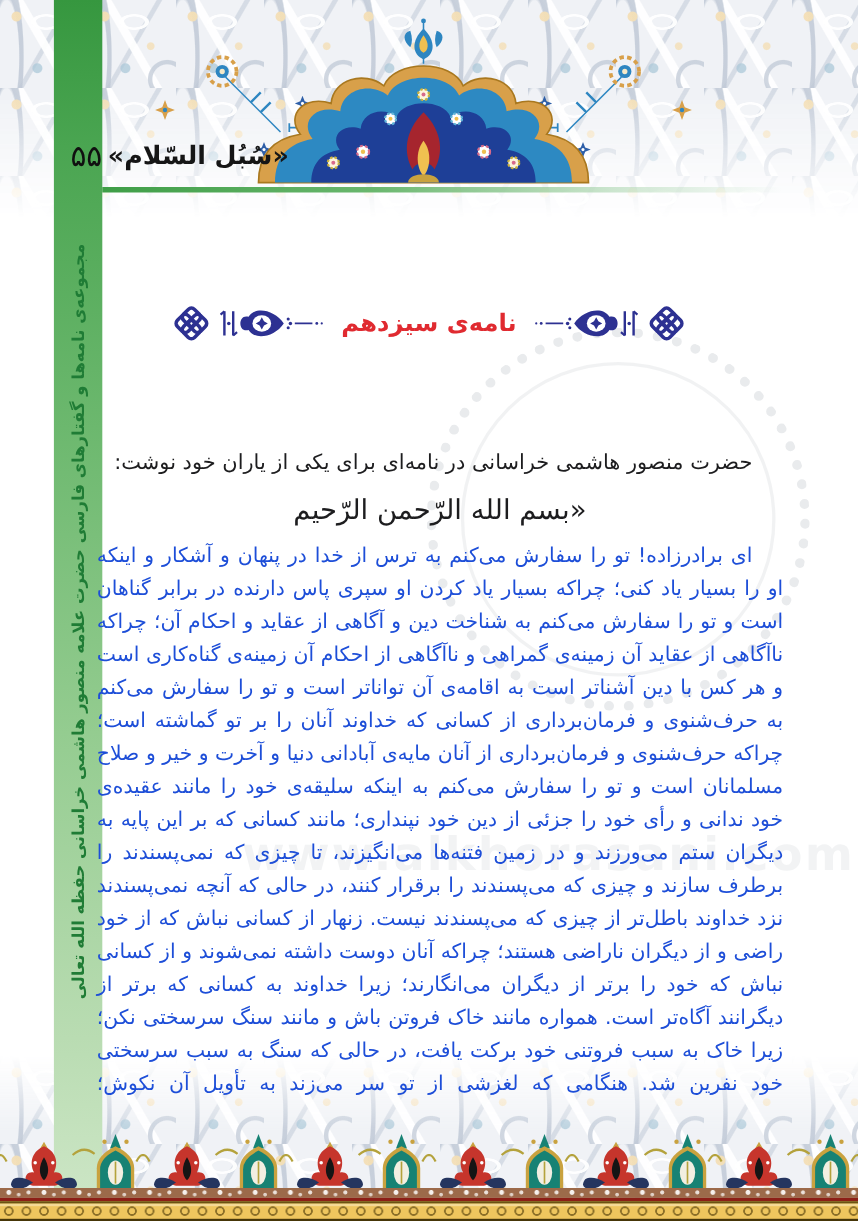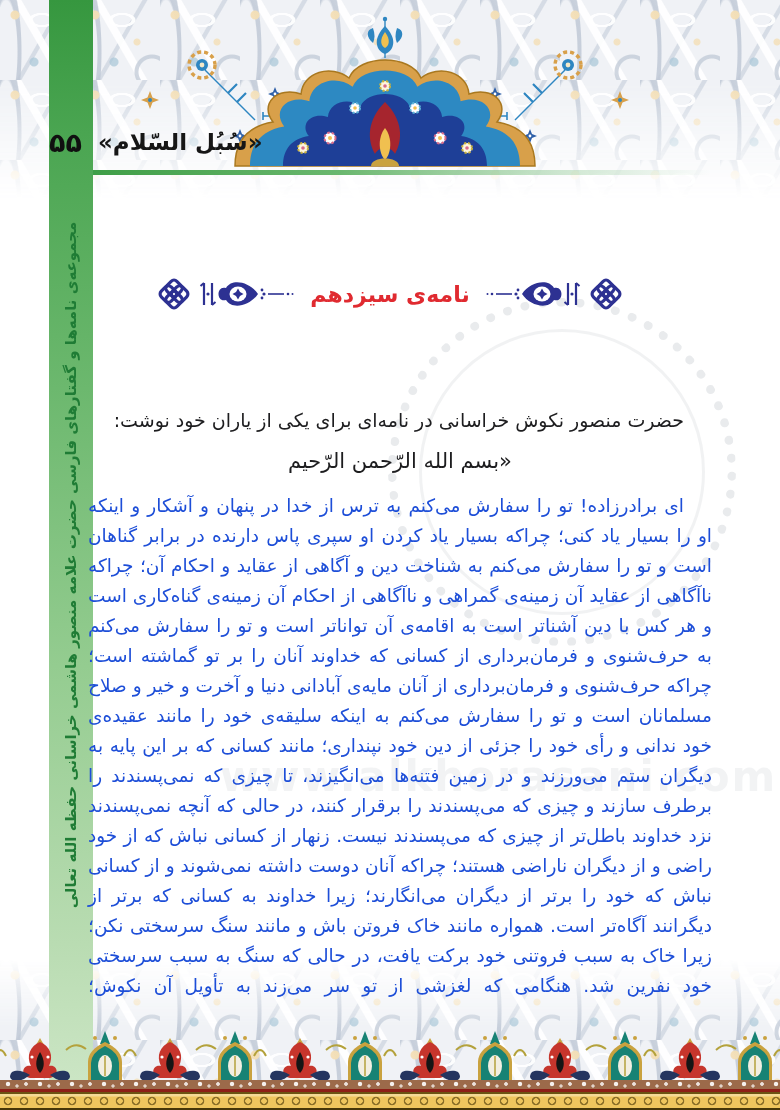--- a/index.html
+++ b/index.html
@@ -30,21 +30,21 @@
 
   
   .green-bar{position:absolute;left:49px;top:0;width:44px;height:1110px;z-index:1;
     background:linear-gradient(to bottom,#36973f 0%,#4aa551 12%,#6cb86e 35%,#94cc90 60%,#b9dcb2 85%,#cfe7c8 100%);}
   .sidebar-title{position:absolute;left:49px;top:1020px;width:910px;height:44px;z-index:2;
     transform:rotate(-90deg);transform-origin:0 0;
     direction:rtl;text-align:center;line-height:44px;
     font-size:15px;font-weight:bold;color:#1f7c35;white-space:nowrap;}
 
   .page-number{position:absolute;left:49px;top:127px;width:44px;z-index:3;
-    text-align:left;font-size:27px;font-weight:bold;color:#101010;}
+    text-align:right;font-size:27px;font-weight:normal;color:#101010;}
   .book-title{position:absolute;left:98px;top:129px;z-index:3;
     font-size:23px;font-weight:bold;color:#161616;white-space:nowrap;}
   .green-rule{position:absolute;left:93px;top:170px;width:618px;height:5px;z-index:3;
     background:linear-gradient(to right,#3f9e47 0%,#6ab76e 40%,rgba(156,206,160,.5) 75%,rgba(200,228,200,0) 100%);}
 
   
   .top-ornament{position:absolute;left:105px;top:16px;z-index:2;}
 
   
   .title-row{position:absolute;left:0;top:276px;width:780px;z-index:4;
@@ -53,21 +53,21 @@
   .orn-left{transform:scaleX(-1);}
 
   .letter-subtitle{position:absolute;left:88px;top:324px;width:624px;z-index:4;
     direction:rtl;text-align:justify;text-align-last:left;
     font-size:20px;font-weight:bold;color:#e02a30;line-height:35px;}
 
   .letter-intro{position:absolute;left:88px;top:409px;width:624px;z-index:4;
     direction:rtl;text-align:right;text-indent:28px;
     font-size:19px;color:#1d1d1f;}
   .basmala{position:absolute;left:88px;top:449px;width:624px;z-index:4;
-    direction:rtl;text-align:center;font-size:21px;color:#1d1d1f;}
+    direction:rtl;text-align:center;font-size:25px;color:#1d1d1f;}
   .letter-body{position:absolute;left:88px;top:491px;width:624px;z-index:4;
     direction:rtl;text-align:justify;text-align-last:justify;text-indent:28px;
     font-size:18.5px;color:#1d4ed8;line-height:30px;}
 
   
   .wm-seal{position:absolute;left:388px;top:298px;width:330px;height:330px;z-index:0;
     border:9px dotted rgba(120,130,142,.16);border-radius:50%;}
   .wm-seal::before{content:"";position:absolute;inset:22px;border:3px solid rgba(120,130,142,.10);border-radius:50%;}
   .wm-url{position:absolute;left:220px;top:752px;z-index:0;
     font-size:42px;font-weight:bold;letter-spacing:2px;color:rgba(90,100,112,.08);
@@ -221,21 +221,21 @@
       <path d="M92,12.5 L94,16 L97.5,18 L94,20 L92,23.5 L90,20 L86.5,18 L90,16 Z" fill="#2d3192"></path>
       <circle cx="116" cy="14" r="1.4" fill="#2d3192"></circle>
         <circle cx="118" cy="18" r="1.6" fill="#2d3192"></circle>
         <circle cx="116" cy="22" r="1.4" fill="#2d3192"></circle>
       <path d="M122,18 H138" stroke="#2d3192" stroke-width="1.6"></path>
       <circle cx="142" cy="18" r="1.3" fill="#2d3192"></circle>
         <circle cx="146.5" cy="18" r="1" fill="#2d3192"></circle>
     </svg>
   </div>
 
-  <div class="letter-intro">حضرت منصور نکوش خراسانی در نامه‌ای برای یکی از یاران خود نوشت:</div>
+  <div class="letter-intro">حضرت منصور هاشمی خراسانی در نامه‌ای برای یکی از یاران خود نوشت:</div>
   <div class="basmala">«بسم الله الرّحمن الرّحیم</div>
   <div class="letter-body">ای برادرزاده! تو را سفارش می‌کنم به ترس از خدا در پنهان و آشکار و اینکه او را بسیار یاد کنی؛ چراکه بسیار یاد کردن او سپری پاس دارنده در برابر گناهان است و تو را سفارش می‌کنم به شناخت دین و آگاهی از عقاید و احکام آن؛ چراکه ناآگاهی از عقاید آن زمینه‌ی گمراهی و ناآگاهی از احکام آن زمینه‌ی گناه‌کاری است و هر کس با دین آشناتر است به اقامه‌ی آن تواناتر است و تو را سفارش می‌کنم به حرف‌شنوی و فرمان‌برداری از کسانی که خداوند آنان را بر تو گماشته است؛ چراکه حرف‌شنوی و فرمان‌برداری از آنان مایه‌ی آبادانی دنیا و آخرت و خیر و صلاح مسلمانان است و تو را سفارش می‌کنم به اینکه سلیقه‌ی خود را مانند عقیده‌ی خود ندانی و رأی خود را جزئی از دین خود نپنداری؛ مانند کسانی که بر این پایه به دیگران ستم می‌ورزند و در زمین فتنه‌ها می‌انگیزند، تا چیزی که نمی‌پسندند را برطرف سازند و چیزی که می‌پسندند را برقرار کنند، در حالی که آنچه نمی‌پسندند نزد خداوند باطل‌تر از چیزی که می‌پسندند نیست. زنهار از کسانی نباش که از خود راضی و از دیگران ناراضی هستند؛ چراکه آنان دوست داشته نمی‌شوند و از کسانی نباش که خود را برتر از دیگران می‌انگارند؛ زیرا خداوند به کسانی که برتر از دیگرانند آگاه‌تر است. همواره مانند خاک فروتن باش و مانند سنگ سرسختی نکن؛ زیرا خاک به سبب فروتنی خود برکت یافت، در حالی که سنگ به سبب سرسختی خود نفرین شد. هنگامی که لغزشی از تو سر می‌زند به تأویل آن نکوش؛</div>
 
   <div class="bottom-border">
     <div class="bb-tiles">
       <svg width="130" height="50" viewBox="0 0 130 50" preserveAspectRatio="none">
         <path d="M105,1 L100,14 L110,14 Z" fill="#178274"></path>
         <path d="M105,14 V21" stroke="#178274" stroke-width="2"></path>
         <circle cx="95" cy="8" r="2" fill="#c9a23f"></circle>
           <circle cx="115" cy="8" r="2" fill="#c9a23f"></circle>

